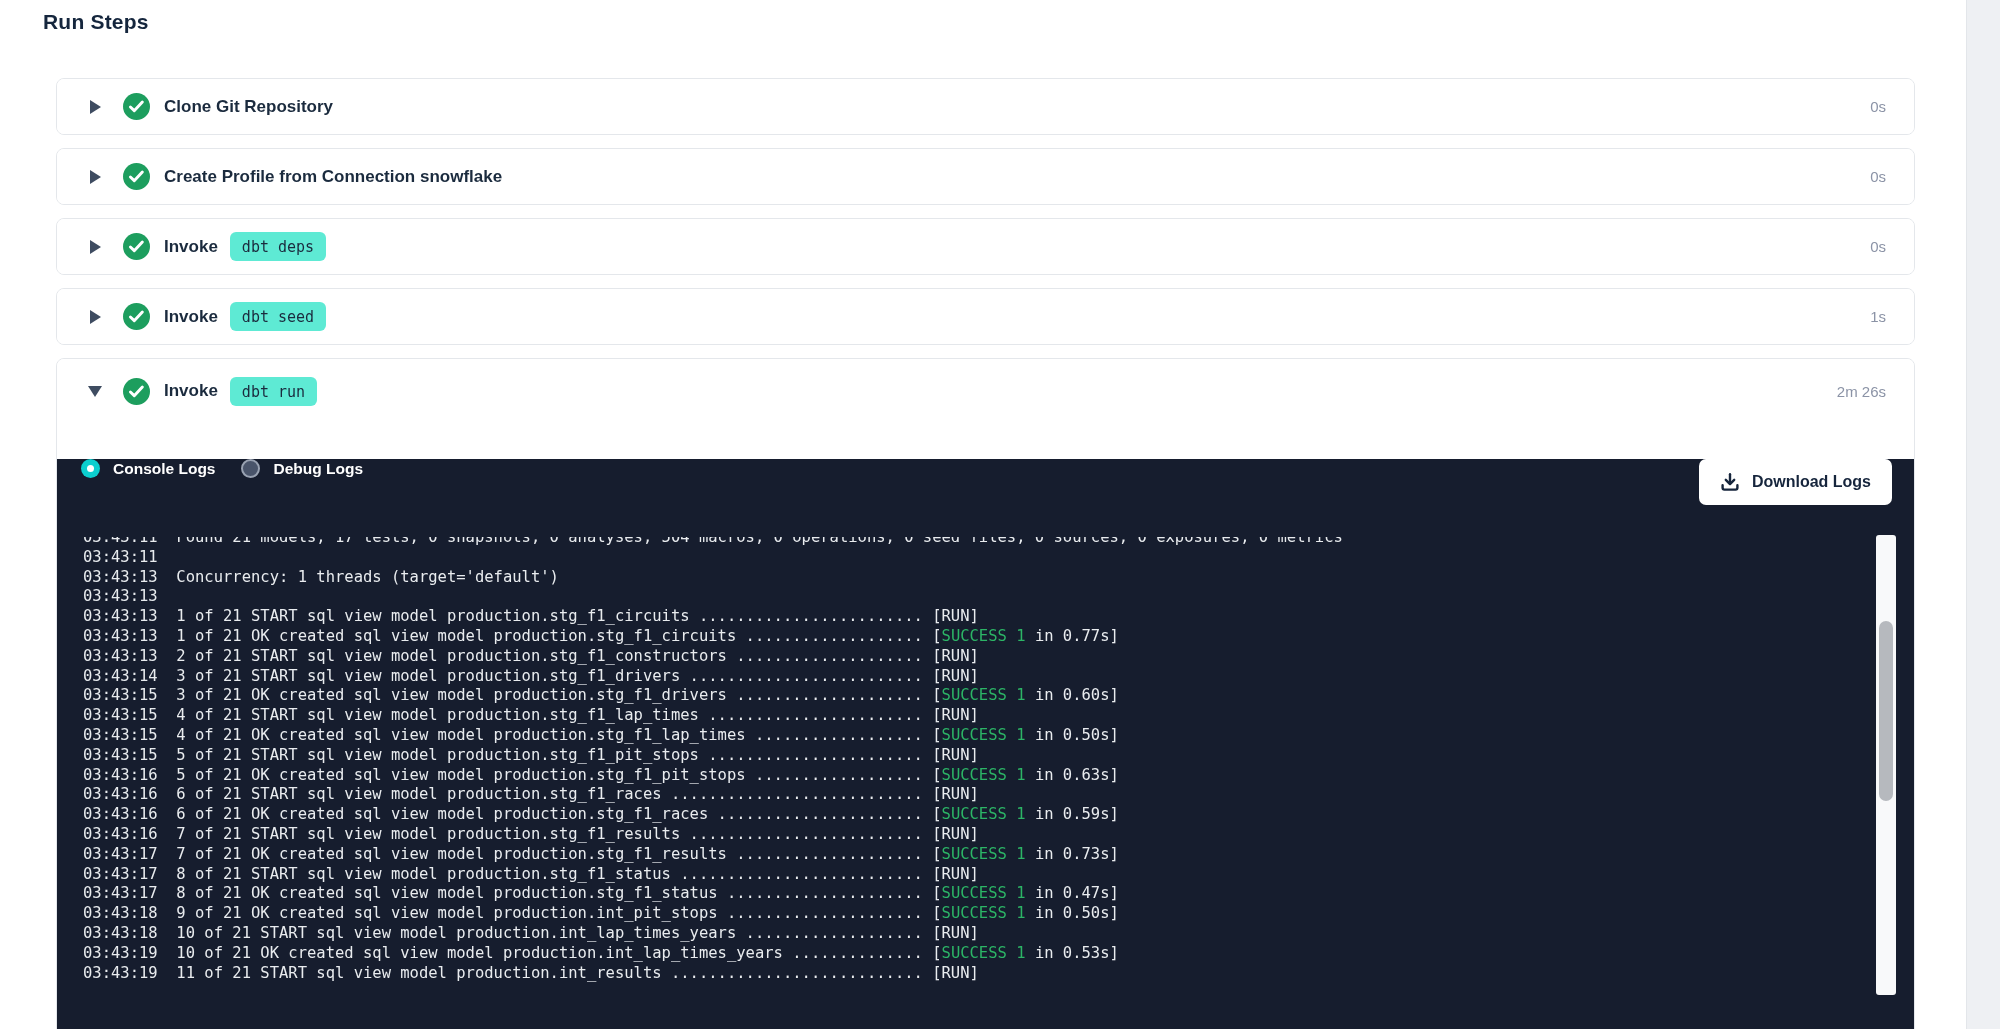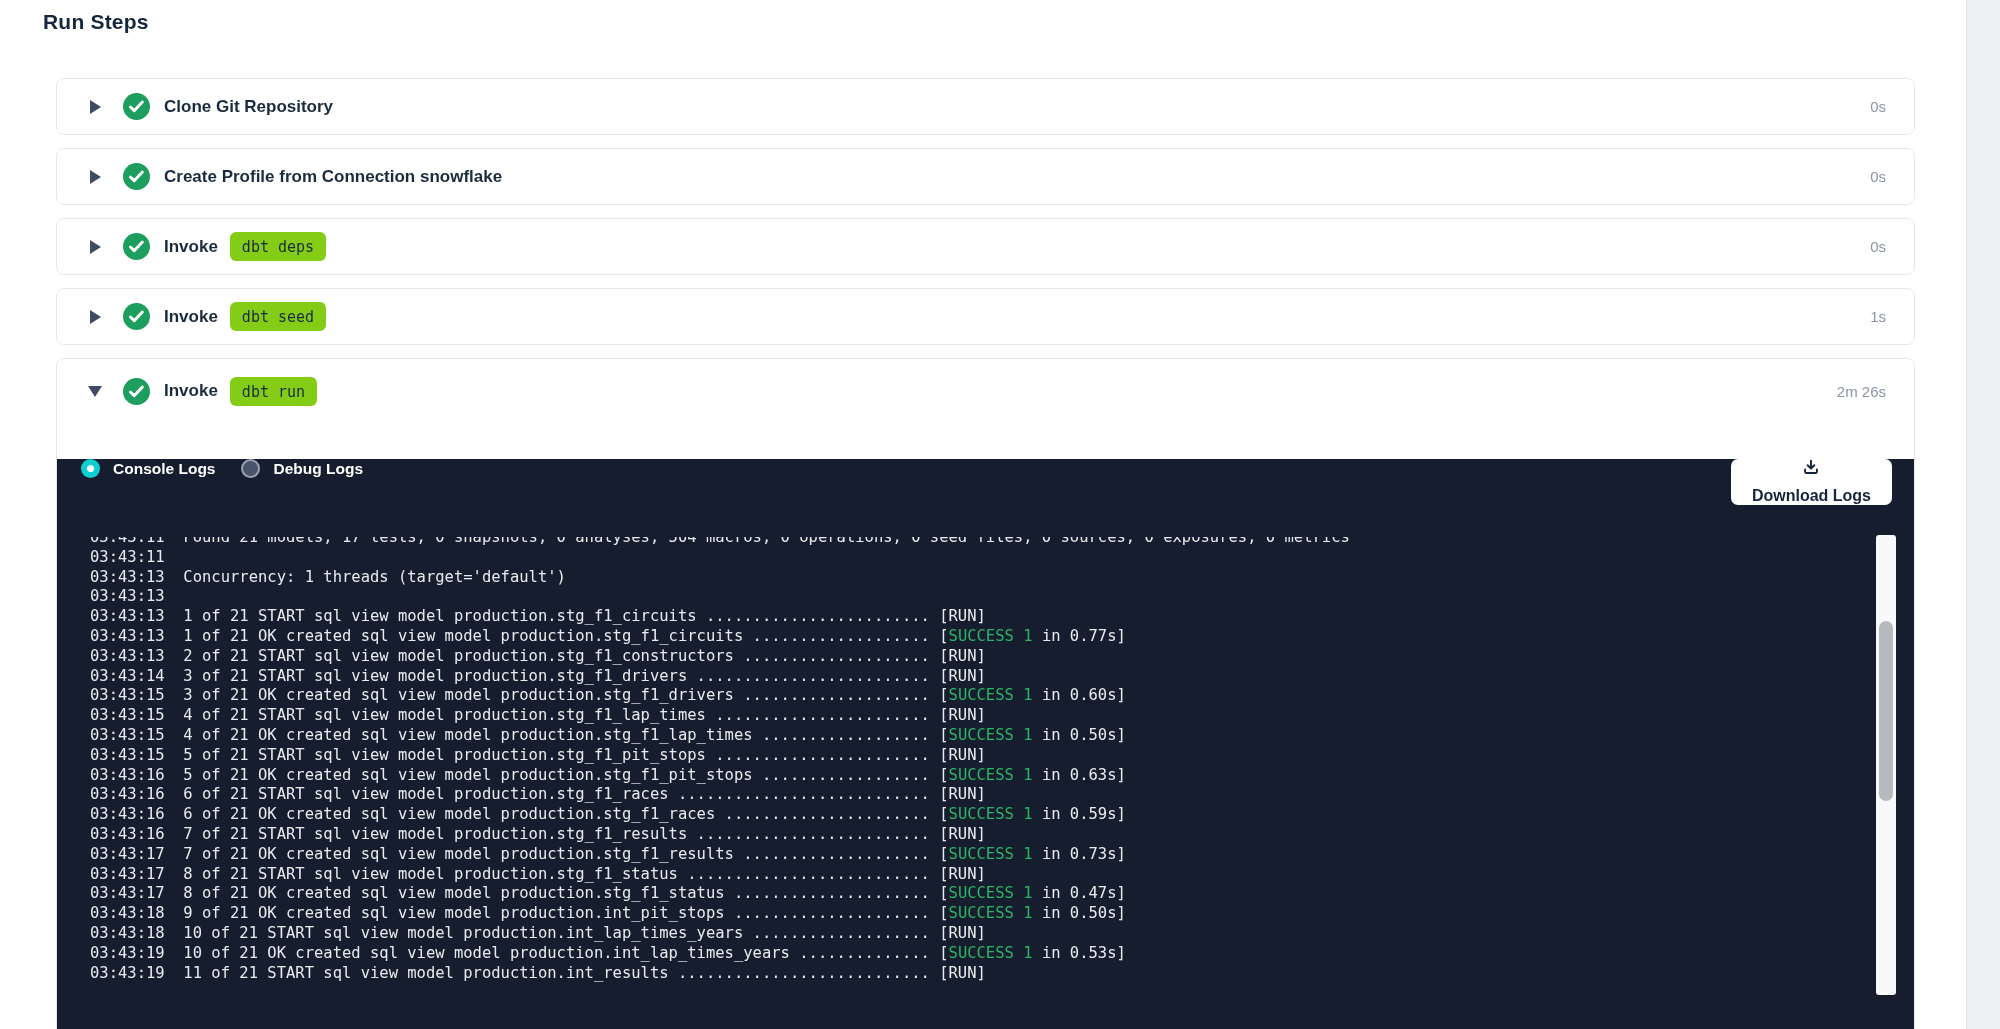--- a/index.html
+++ b/index.html
@@ -26,21 +26,21 @@
   .step-header{
     height:55px;display:flex;align-items:center;
     padding:0 28px 0 31px;cursor:pointer;background:#fff;
   }
   .step-card.expanded .step-header{height:64px;}
   .caret{width:14px;height:14px;margin-right:21px;display:flex;align-items:center;justify-content:center;flex:0 0 auto;}
   .step-card:not(.expanded) .caret-down{display:none;}
   .check{width:27px;height:27px;margin-right:14px;flex:0 0 auto;}
   .step-label{font-size:17px;font-weight:700;color:#1b2b3e;}
   .step-cmd{
-    margin-left:12px;background:#84cc16;border-radius:6px;padding:6px 12px 5px;
+    margin-left:12px;background:#5eead4;border-radius:6px;padding:6px 12px 5px;
     font-family:"DejaVu Sans Mono",monospace;font-size:15px;color:#1b2b3e;
   }
   .duration{margin-left:auto;font-size:15px;color:#8b93a6;}
   
   .log-panel{
     position:relative;height:580px;background:#161d2e;
   }
   .log-toolbar{
     height:78px;display:flex;align-items:flex-start;padding:0 22px 0 24px;margin-top:36px;
   }
@@ -49,27 +49,27 @@
   .radio.sel{background:#0ccfcf;}
   .radio.sel::after{
     content:"";position:absolute;left:6px;top:6px;width:7px;height:7px;border-radius:50%;background:#ffffff;
   }
   .radio.unsel{background:#49546a;border:2px solid #99a2b2;}
   .radio-label{color:#ffffff;font-size:15.5px;font-weight:700;}
   .download-btn{
     margin-left:auto;display:flex;align-items:center;gap:12px;
     background:#ffffff;color:#16253c;border:none;border-radius:7px;
     height:46px;padding:0 21px;font-size:16px;font-weight:600;
-    font-family:"Liberation Sans",sans-serif;cursor:pointer;flex-direction:column;
+    font-family:"Liberation Sans",sans-serif;cursor:pointer;
   }
   .log-viewport{
     position:absolute;left:0;right:0;top:78px;bottom:0;overflow:hidden;
   }
   .log-content{
-    margin-top:-9px;padding-left:33px;
+    margin-top:-9px;padding-left:26px;
     font-family:"DejaVu Sans Mono",monospace;font-size:15.5px;line-height:19.8px;
     color:#e9ecef;
   }
   .log-line{white-space:pre;}
   .log-line .g{color:#2cb566;}
   .log-scrollbar{
     position:absolute;top:76px;right:18px;width:20px;height:460px;
     background:#f8f9fa;border-radius:3px;
   }
   .log-scrollbar-thumb{

